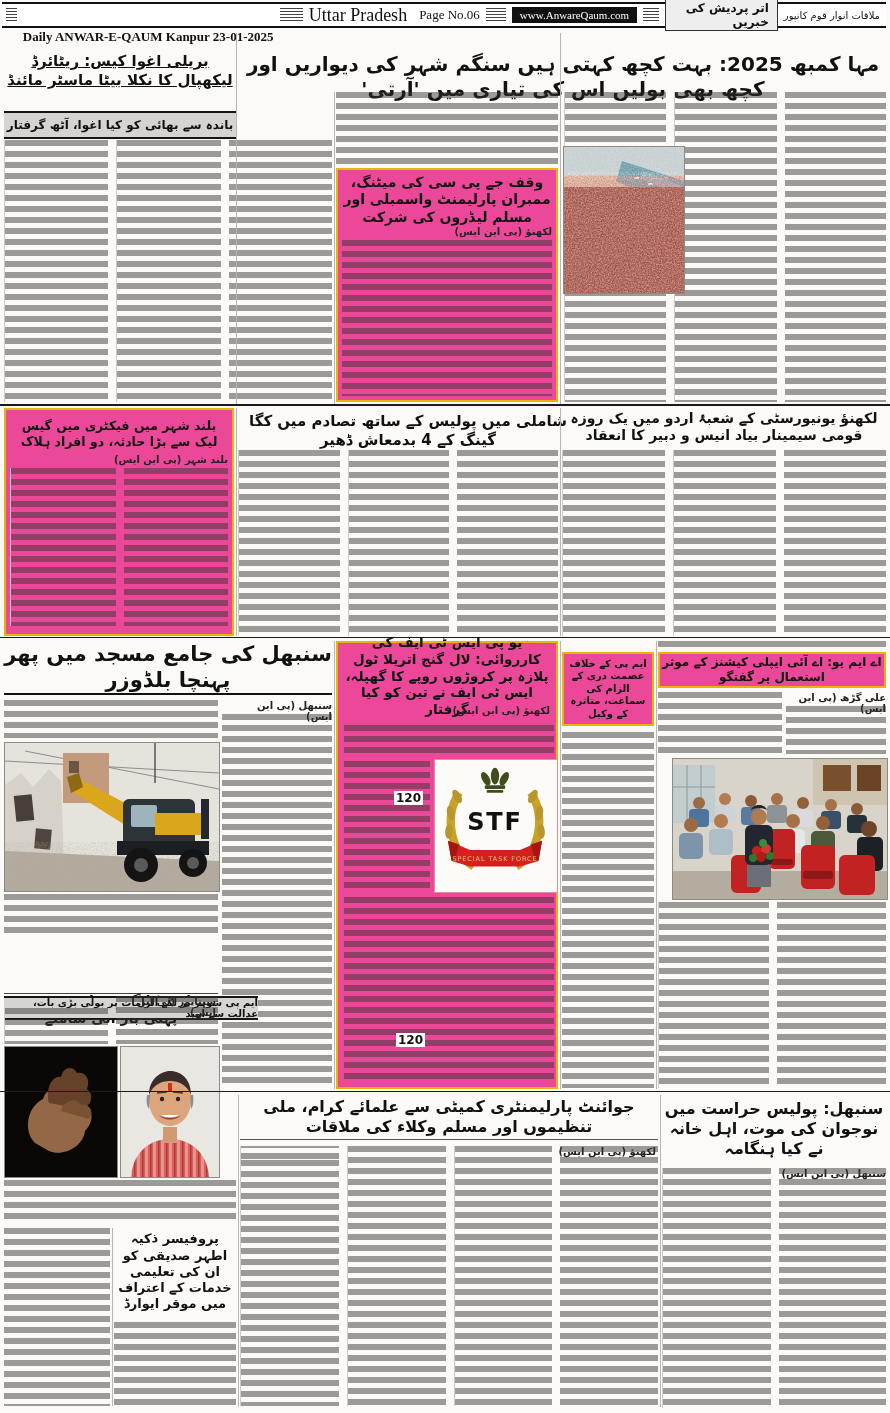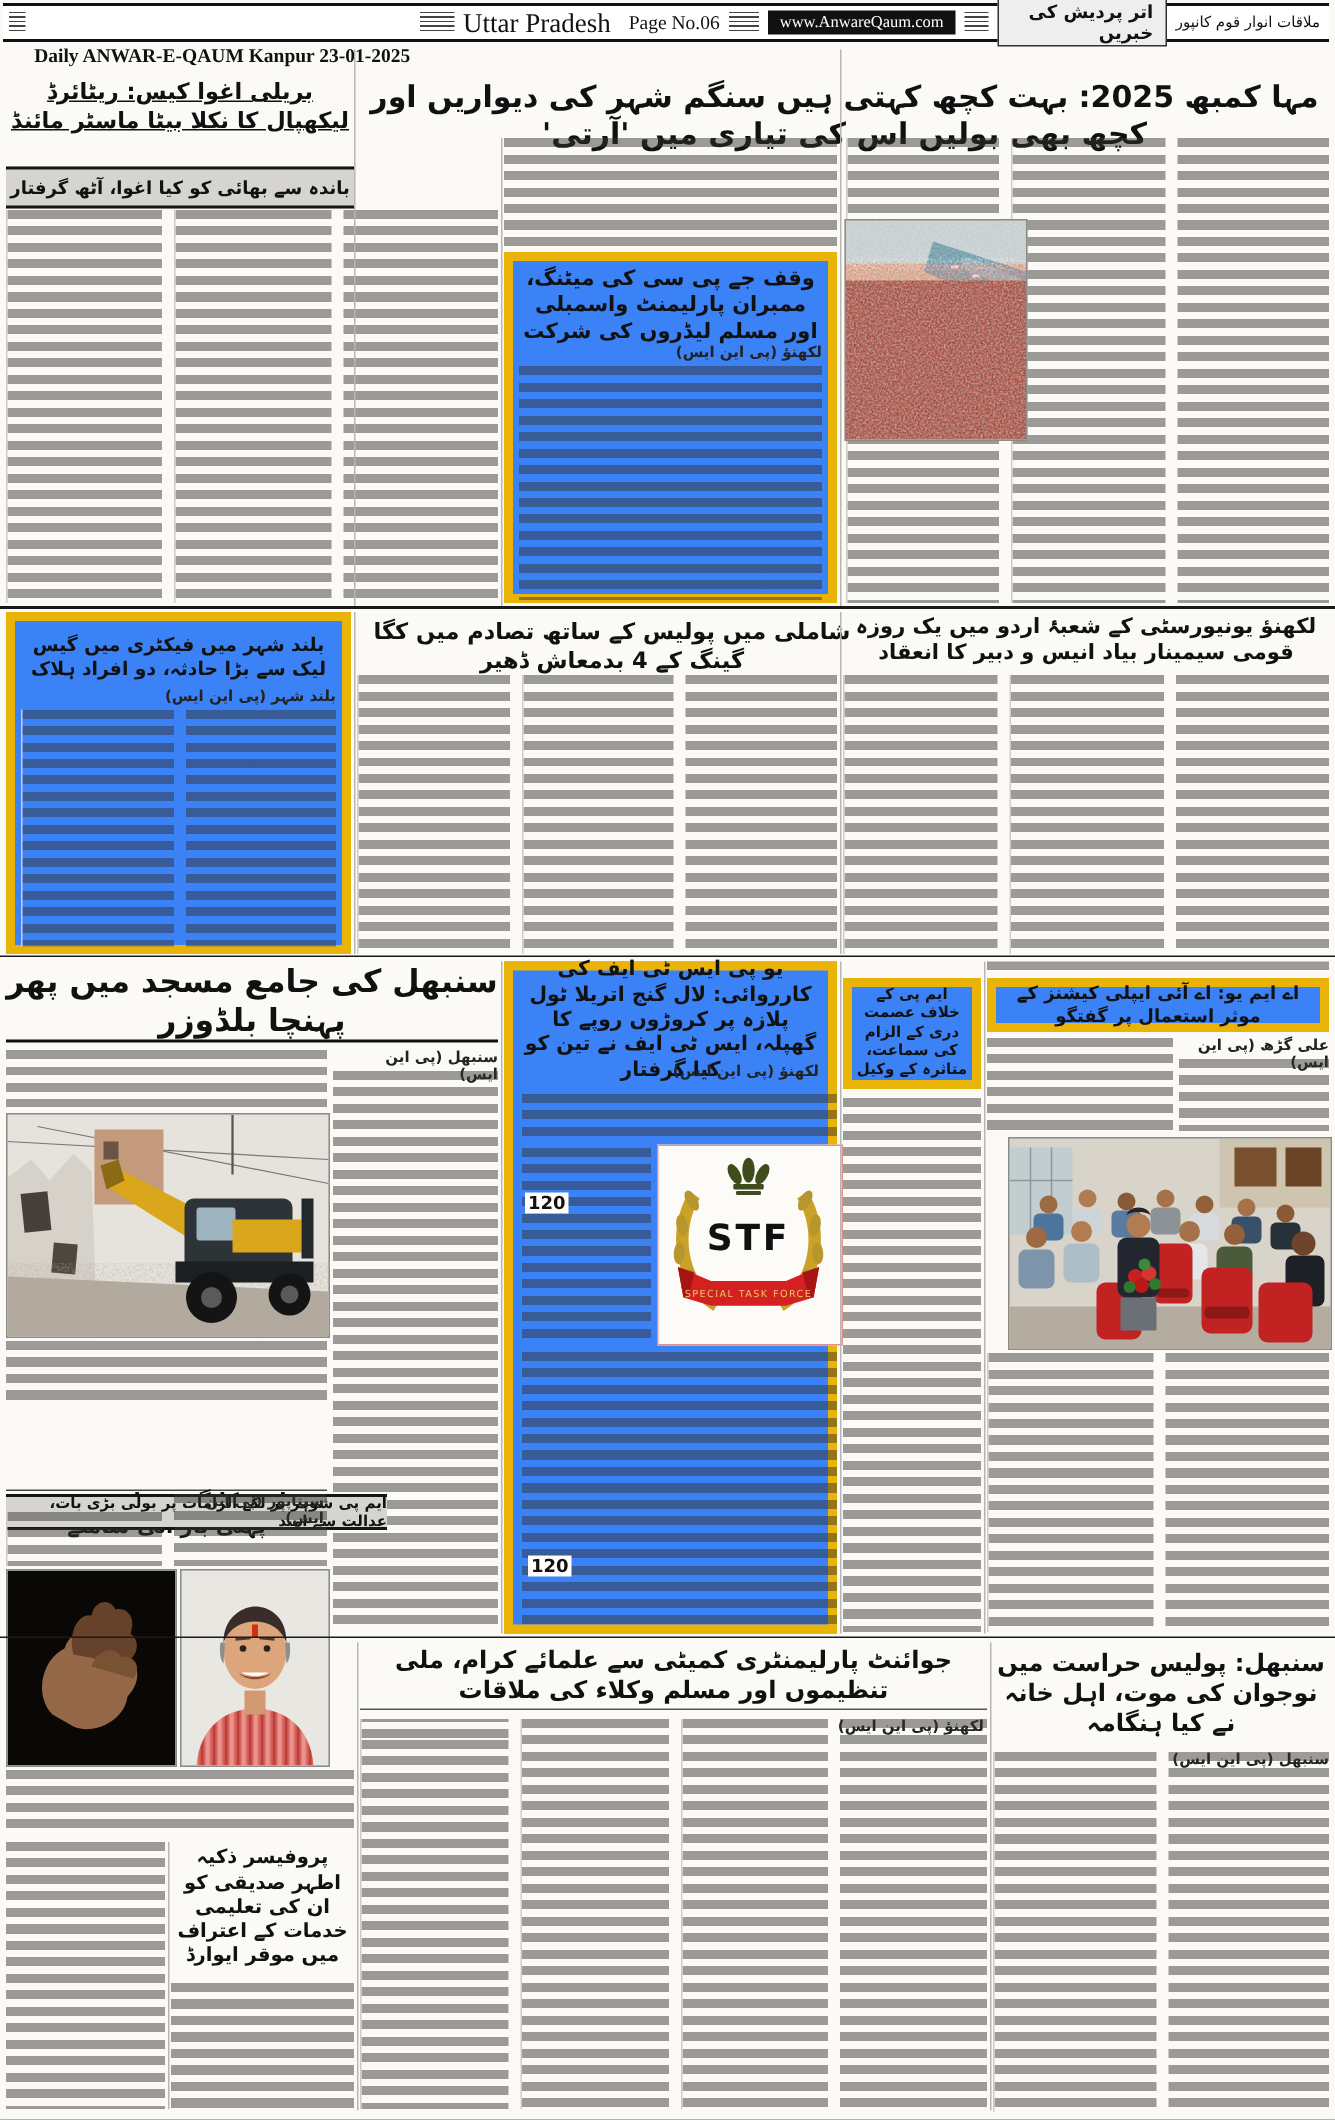--- a/index.html
+++ b/index.html
@@ -6,35 +6,35 @@
   .page{position:relative;width:890px;height:1413px;background:#fbfaf6;margin:0 auto;
         font-family:"DejaVu Sans",sans-serif;overflow:hidden;box-shadow:0 0 4px #555;}
   .abs{position:absolute;}
   .u{direction:rtl;unicode-bidi:embed;font-family:"DejaVu Sans",sans-serif;color:#111;}
   .hl{font-weight:bold;text-align:center;line-height:1.25;}
   
   .tx{background:repeating-linear-gradient(to bottom,rgba(52,50,48,.48) 0 6px,rgba(0,0,0,0) 6px 11px);}
   .cols{display:flex;gap:8px;height:100%;direction:rtl;}
   .col{flex:1;position:relative;}
   .col+.col{border-left:1px solid #cfccc6;}
-  .redbox{border:6px solid #eab308;background:#3b82f6;box-sizing:border-box;}
+  .redbox{border:2px solid #eab308;background:#ec4899;box-sizing:border-box;}
   .dateline{direction:rtl;font-size:10px;font-weight:bold;color:#222;text-align:right;}
   .subbar{background:#d6d4d0;border-top:2px solid #151515;border-bottom:2px solid #151515;
           display:flex;align-items:center;justify-content:center;font-weight:bold;}
   .rule-h{background:#1a1a1a;}
   .rule-v{background:#b9b6b0;width:1px;}
   .photo{border:1px solid #8a8a86;background:#ccc;overflow:hidden;}
   .hatch{background:repeating-linear-gradient(to bottom,#444 0 1px,#fff 1px 3px);}
   .masthead{border-top:2px solid #111;border-bottom:2px solid #111;background:#fff;
             display:flex;align-items:center;gap:6px;padding:0 4px;box-sizing:border-box;}
   .masthead .serif{font-family:"Liberation Serif","DejaVu Serif",serif;color:#111;}
   .webbox{background:#111;color:#fff;font-family:"Liberation Serif",serif;font-size:11px;
           padding:2px 8px;}
   .secbox{border:1px solid #333;font-weight:bold;font-size:12px;padding:1px 8px;background:#eee;}
-  .num{position:absolute;font-weight:bold;font-size:12px;color:#111;font-family:"DejaVu Sans",sans-serif;}
+  .num{position:absolute;font-weight:bold;font-size:12px;color:#111;font-family:"DejaVu Sans",sans-serif;margin-left:48px;}
 </style>
 </head>
 <body>
 
 <div class="page">
 
   <div class="abs masthead" style="left:2px;top:2px;width:884px;height:26px;">
     <div class="hatch" style="width:14px;height:14px;"></div>
     <div class="serif" style="font-size:13px;font-weight:bold;white-space:nowrap;margin-top:44px;">Daily ANWAR-E-QAUM Kanpur 23-01-2025</div>
     <div class="hatch" style="width:30px;height:14px;"></div>

